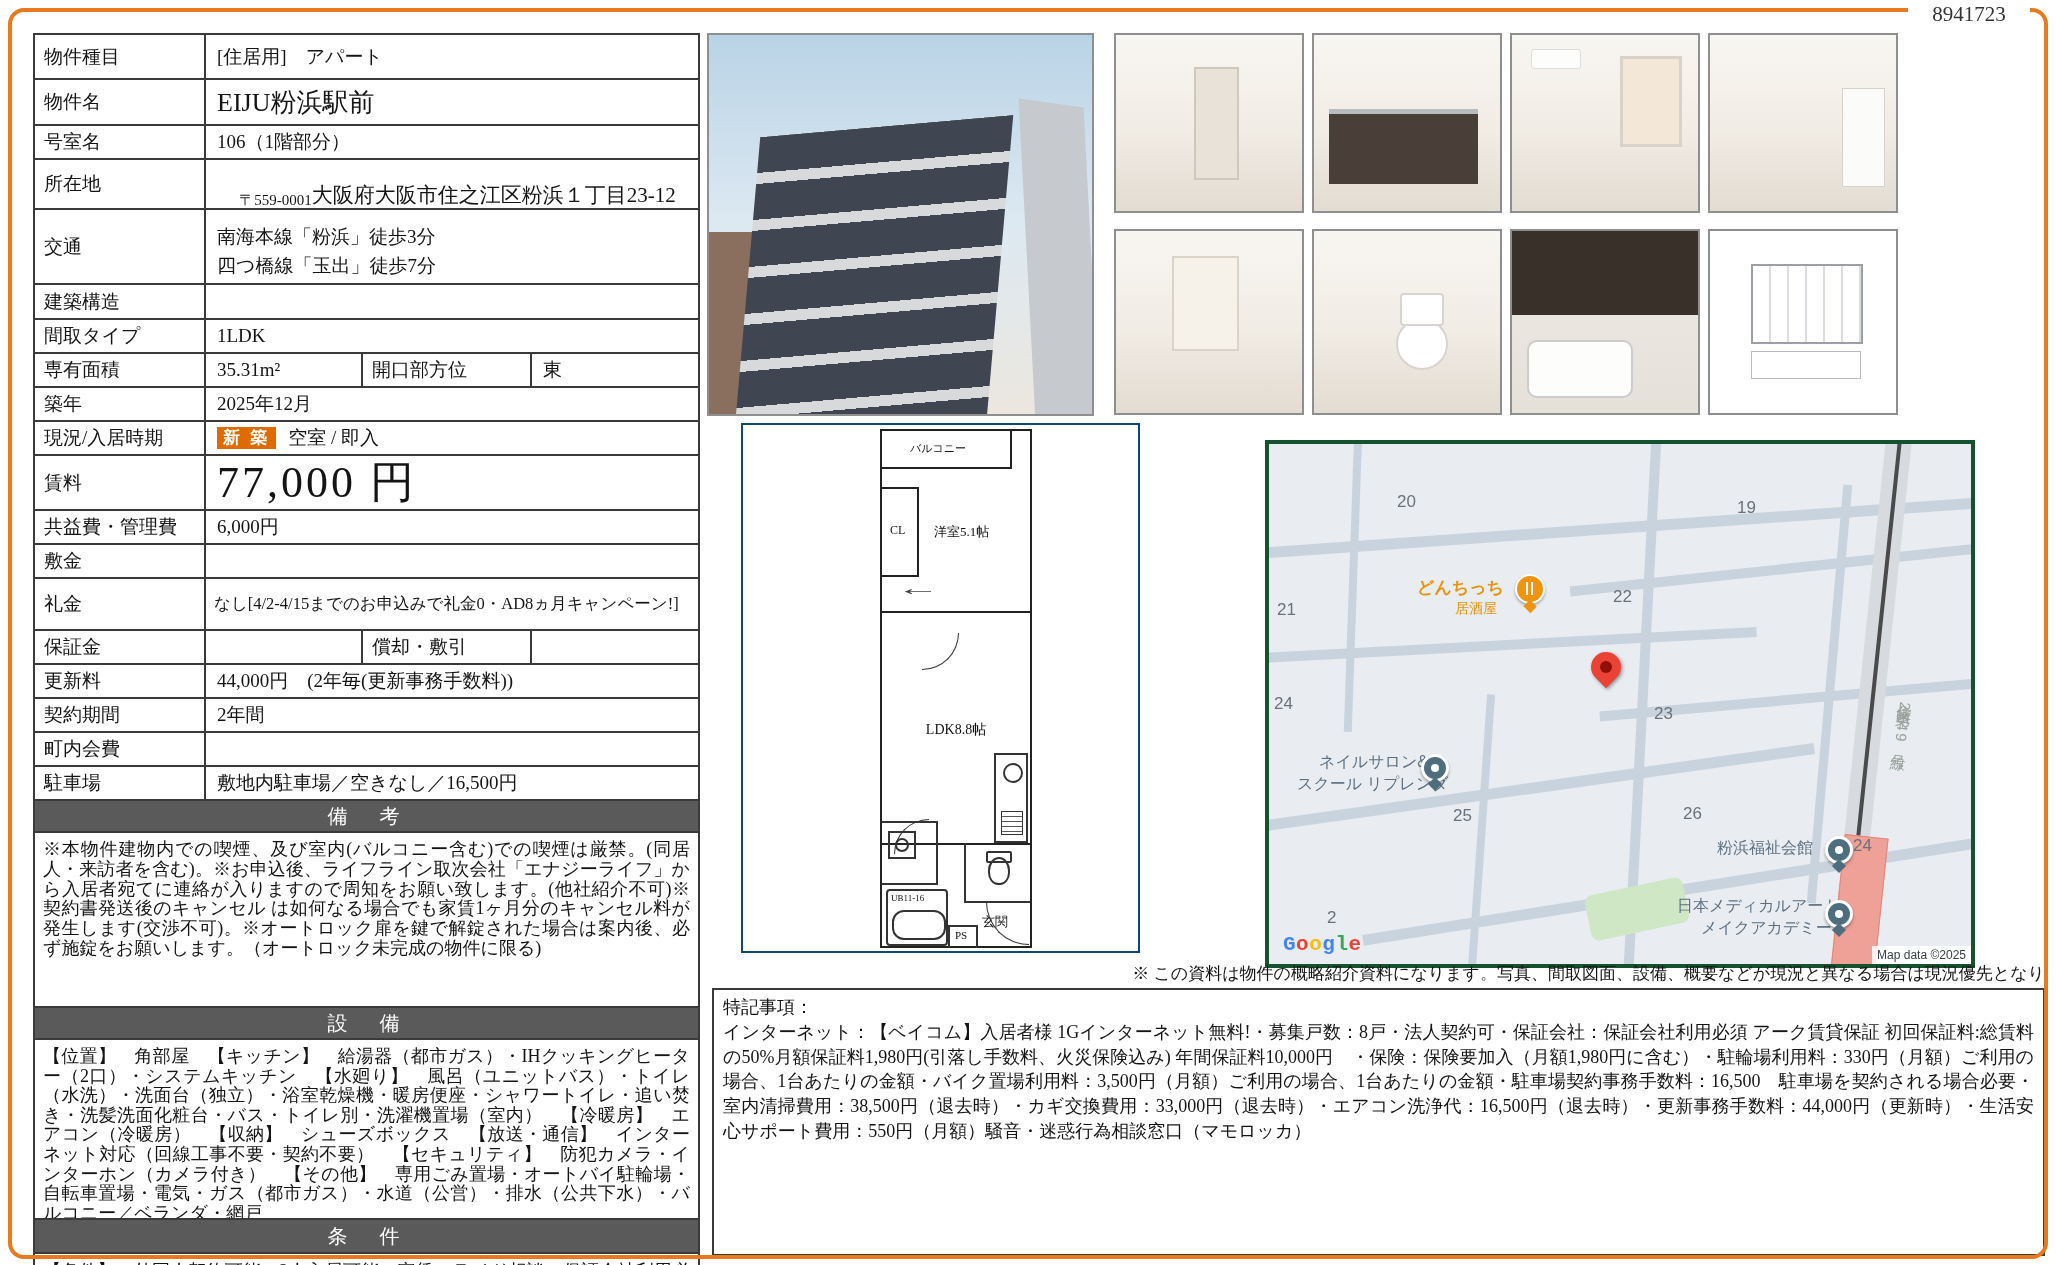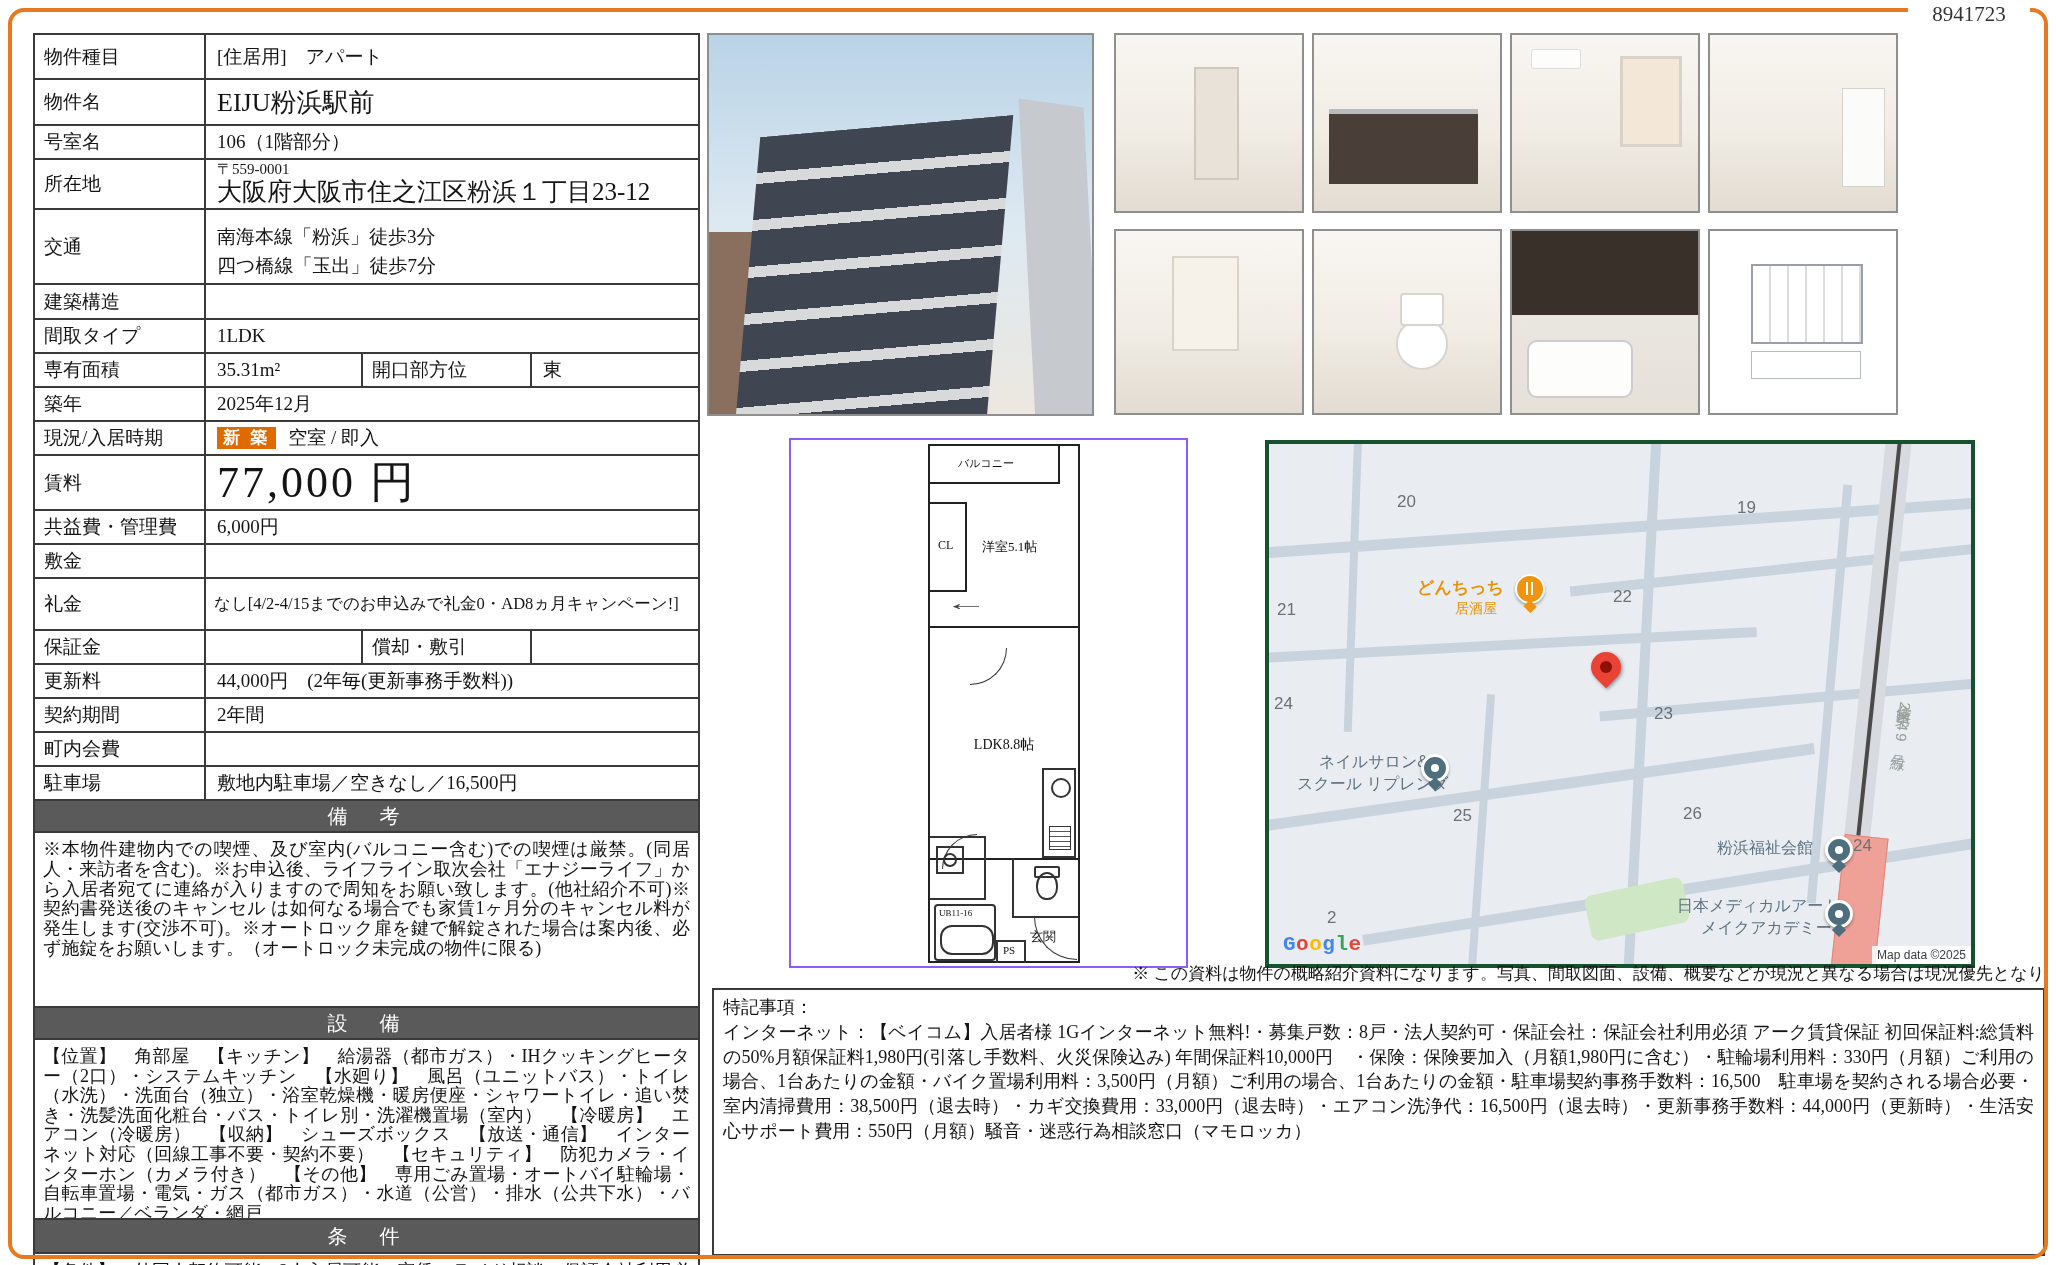--- a/index.html
+++ b/index.html
@@ -15,35 +15,35 @@
   .trow{display:flex;border-bottom:2px solid #3a3a3a;box-sizing:border-box;background:#fff;}
   .trow:last-child{border-bottom:none;}
   .lbl{width:171px;flex:0 0 171px;border-right:2px solid #3a3a3a;display:flex;align-items:center;
        padding-left:9px;font-size:19px;box-sizing:border-box;}
   .val{flex:1;display:flex;align-items:center;padding-left:11px;font-size:19px;box-sizing:border-box;overflow:hidden;}
   .c2{flex:0 0 157px;border-right:2px solid #3a3a3a;display:flex;align-items:center;padding-left:11px;font-size:19px;box-sizing:border-box;}
   .c3{flex:0 0 169px;border-right:2px solid #3a3a3a;display:flex;align-items:center;padding-left:9px;font-size:19px;box-sizing:border-box;}
   .c4{flex:1;display:flex;align-items:center;padding-left:11px;font-size:19px;}
   .rent{font-size:44px;letter-spacing:3px;}
   .postal{font-size:15px;line-height:1.1;}
-  .addr{font-size:25px;line-height:1.2;font-family:Liberation Serif, serif;}
+  .addr{font-size:21px;line-height:1.2;font-family:Liberation Serif, serif;}
   .badge{display:inline-block;background:#DD6B00;color:#fff;font-weight:bold;font-size:17px;
          padding:2px 6px;margin-right:12px;letter-spacing:3px;line-height:1.1;}
   .shead{height:30px;background:#5a5a5a;color:#fff;display:flex;align-items:center;justify-content:center;
          font-size:20px;letter-spacing:6px;border-bottom:2px solid #3a3a3a;}
   .sbody{font-size:18px;line-height:19.8px;padding:7px 8px 0 8px;border-bottom:2px solid #3a3a3a;
          box-sizing:border-box;overflow:hidden;text-align:justify;}
 
   
   .photo{position:absolute;border:2px solid #8f8f8f;box-sizing:border-box;overflow:hidden;background:#f3f0ea;z-index:2;}
   .ph-int{background:linear-gradient(180deg,#f8f6f2 0%,#f1ece4 55%,#e2dcd2 100%);}
 
   
-  .fpbox{position:absolute;left:741px;top:438px;width:399px;height:530px;border:2px solid #8b5cf6;
-         background:#fff;box-sizing:border-box;z-index:2;margin-left:48px;}
+  .fpbox{position:absolute;left:741px;top:423px;width:399px;height:530px;border:2px solid #0c4a6e;
+         background:#fff;box-sizing:border-box;z-index:2;}
   .fp-unit{position:absolute;left:137px;top:4px;width:152px;height:519px;border:2px solid #222;box-sizing:border-box;}
   .fpl{position:absolute;color:#111;white-space:nowrap;}
   .fline{position:absolute;background:#222;}
 
   
   .map{position:absolute;left:1265px;top:440px;width:710px;height:528px;border:4px solid #14532d;
        background:#e9edf1;overflow:hidden;box-sizing:border-box;z-index:2;}
   .road{position:absolute;background:#c9d3de;}
   .blocknum{position:absolute;color:#6b7178;font-size:17px;font-family:"Liberation Sans",sans-serif;}
   .poilabel{position:absolute;color:#5c7080;font-size:16px;font-family:"Liberation Sans",sans-serif;white-space:nowrap;}
@@ -82,21 +82,21 @@
     <div class="trow" style="height:46px">
       <div class="lbl">物件名</div>
       <div class="val" style="font-size:26px">EIJU粉浜駅前</div>
     </div>
     <div class="trow" style="height:34px">
       <div class="lbl">号室名</div>
       <div class="val">106（1階部分）</div>
     </div>
     <div class="trow" style="height:50px">
       <div class="lbl">所在地</div>
-      <div class="val" style="flex-direction:column;align-items:flex-start;justify-content:center">
+      <div class="val" style="flex-direction:row;align-items:flex-end;justify-content:center">
         <div class="postal">〒559-0001</div>
         <div class="addr">大阪府大阪市住之江区粉浜１丁目23-12</div>
       </div>
     </div>
     <div class="trow" style="height:75px">
       <div class="lbl">交通</div>
       <div class="val" style="flex-direction:column;align-items:flex-start;justify-content:flex-start;padding-top:12px;line-height:1.55">
         <div>南海本線「粉浜」徒歩3分</div>
         <div>四つ橋線「玉出」徒歩7分</div>
       </div>

